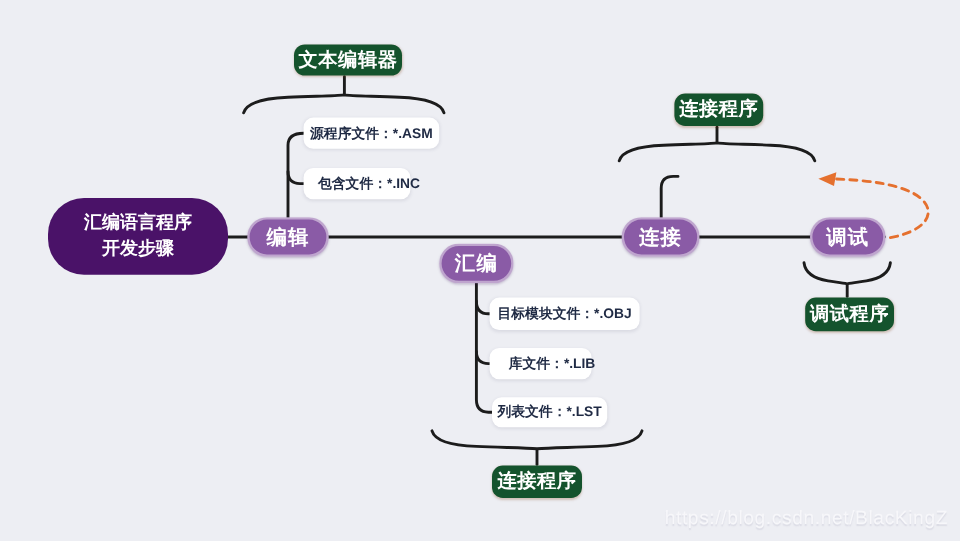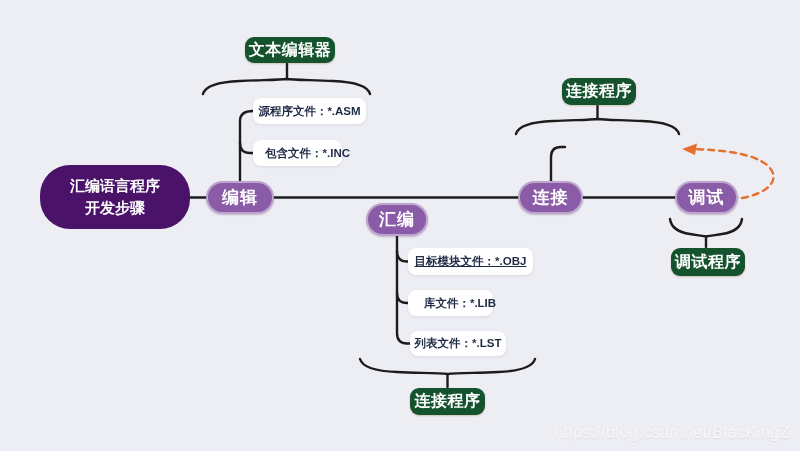--- a/index.html
+++ b/index.html
@@ -84,19 +84,19 @@
   <div class="node step" style="left:518px;top:181px;width:65px;height:33px;">连接</div>
   <div class="node step" style="left:675px;top:181px;width:63px;height:33px;">调试</div>
 
   <div class="node tag" style="left:245px;top:37px;width:90px;height:26px;">文本编辑器</div>
   <div class="node tag" style="left:562px;top:78px;width:74px;height:27px;">连接程序</div>
   <div class="node tag" style="left:410px;top:388px;width:75px;height:27px;">连接程序</div>
   <div class="node tag" style="left:671px;top:248px;width:74px;height:28px;font-family:Liberation Mono, monospace;">调试程序</div>
 
   <div class="node file" style="left:253px;top:98px;width:113px;height:26px;">源程序文件：*.ASM</div>
   <div class="node file" style="left:253px;top:140px;width:89px;height:26px;padding-left:20px;">包含文件：*.INC</div>
-  <div class="node file" style="left:408px;top:248px;width:125px;height:27px;text-decoration:underline;">目标模块文件：*.OBJ</div>
+  <div class="node file" style="left:408px;top:248px;width:125px;height:27px;">目标模块文件：*.OBJ</div>
   <div class="node file" style="left:408px;top:290px;width:85px;height:26px;padding-left:19px;">库文件：*.LIB</div>
   <div class="node file" style="left:410px;top:331px;width:96px;height:25px;">列表文件：*.LST</div>
 
   <div class="watermark" style="right:10px;top:424px;">https://blog.csdn.net/BlacKingZ</div>
 
 </div>
 
 </body></html>

